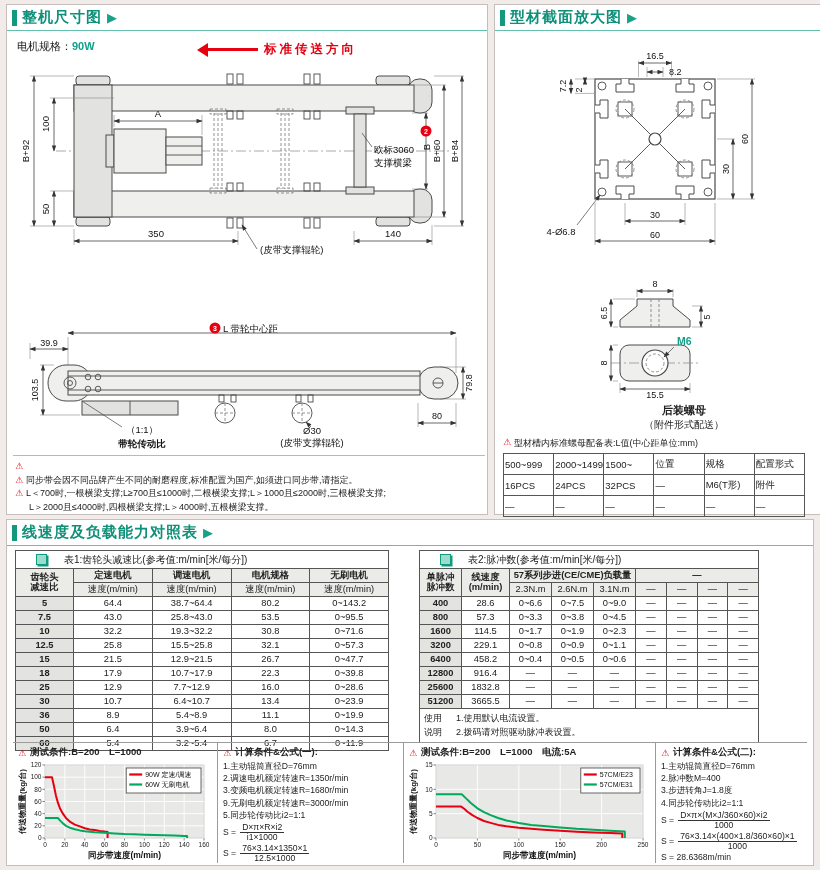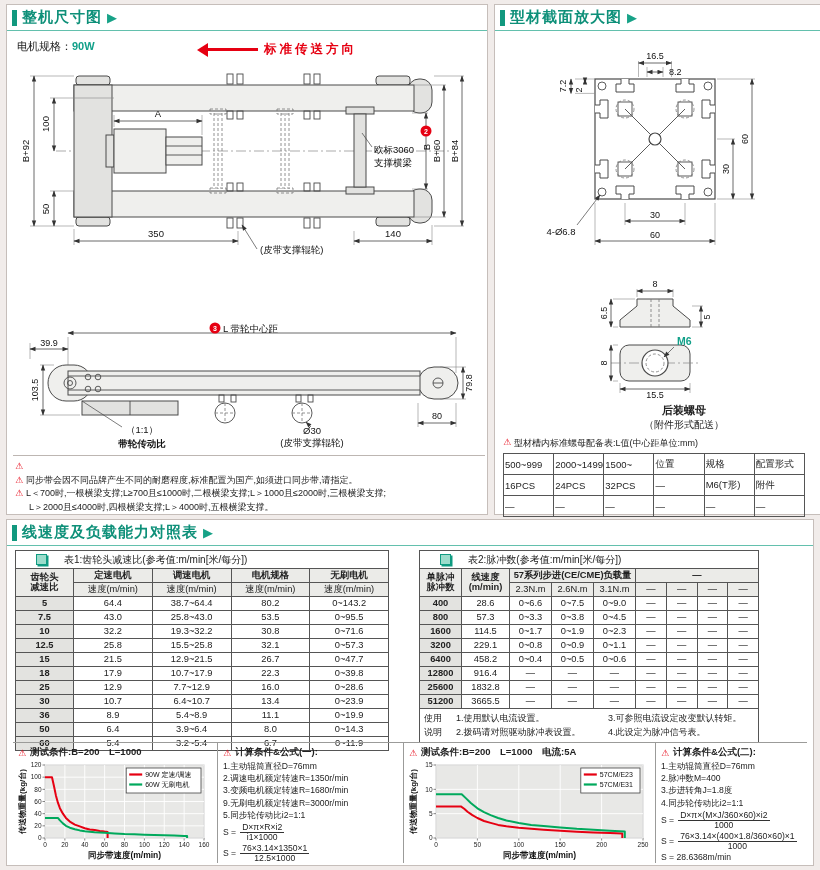--- a/index.html
+++ b/index.html
@@ -653,24 +653,20 @@
     </table>
     <div class="usage">
       <div class="ulabel">
           <div>使用</div>
           <div>说明</div>
         </div>
       <div class="ucol">
         <div>1.使用默认电流设置。</div>
         <div>2.拨码请对照驱动脉冲表设置。</div>
       </div>
-      <div class="ucol">
-        <div>3.可参照电流设定改变默认转矩。</div>
-        <div>4.此设定为脉冲信号表。</div>
-      </div>
     </div>
   </div>
 
   <div class="quads">
     <div class="quad" style="width:204px;flex:none">
       <div class="q-title">
         <span class="warn">⚠</span>
         <span>测试条件:B=200　L=1000</span>
       </div>
       <div class="chart"><svg width="192" height="100" style="position: static;">

